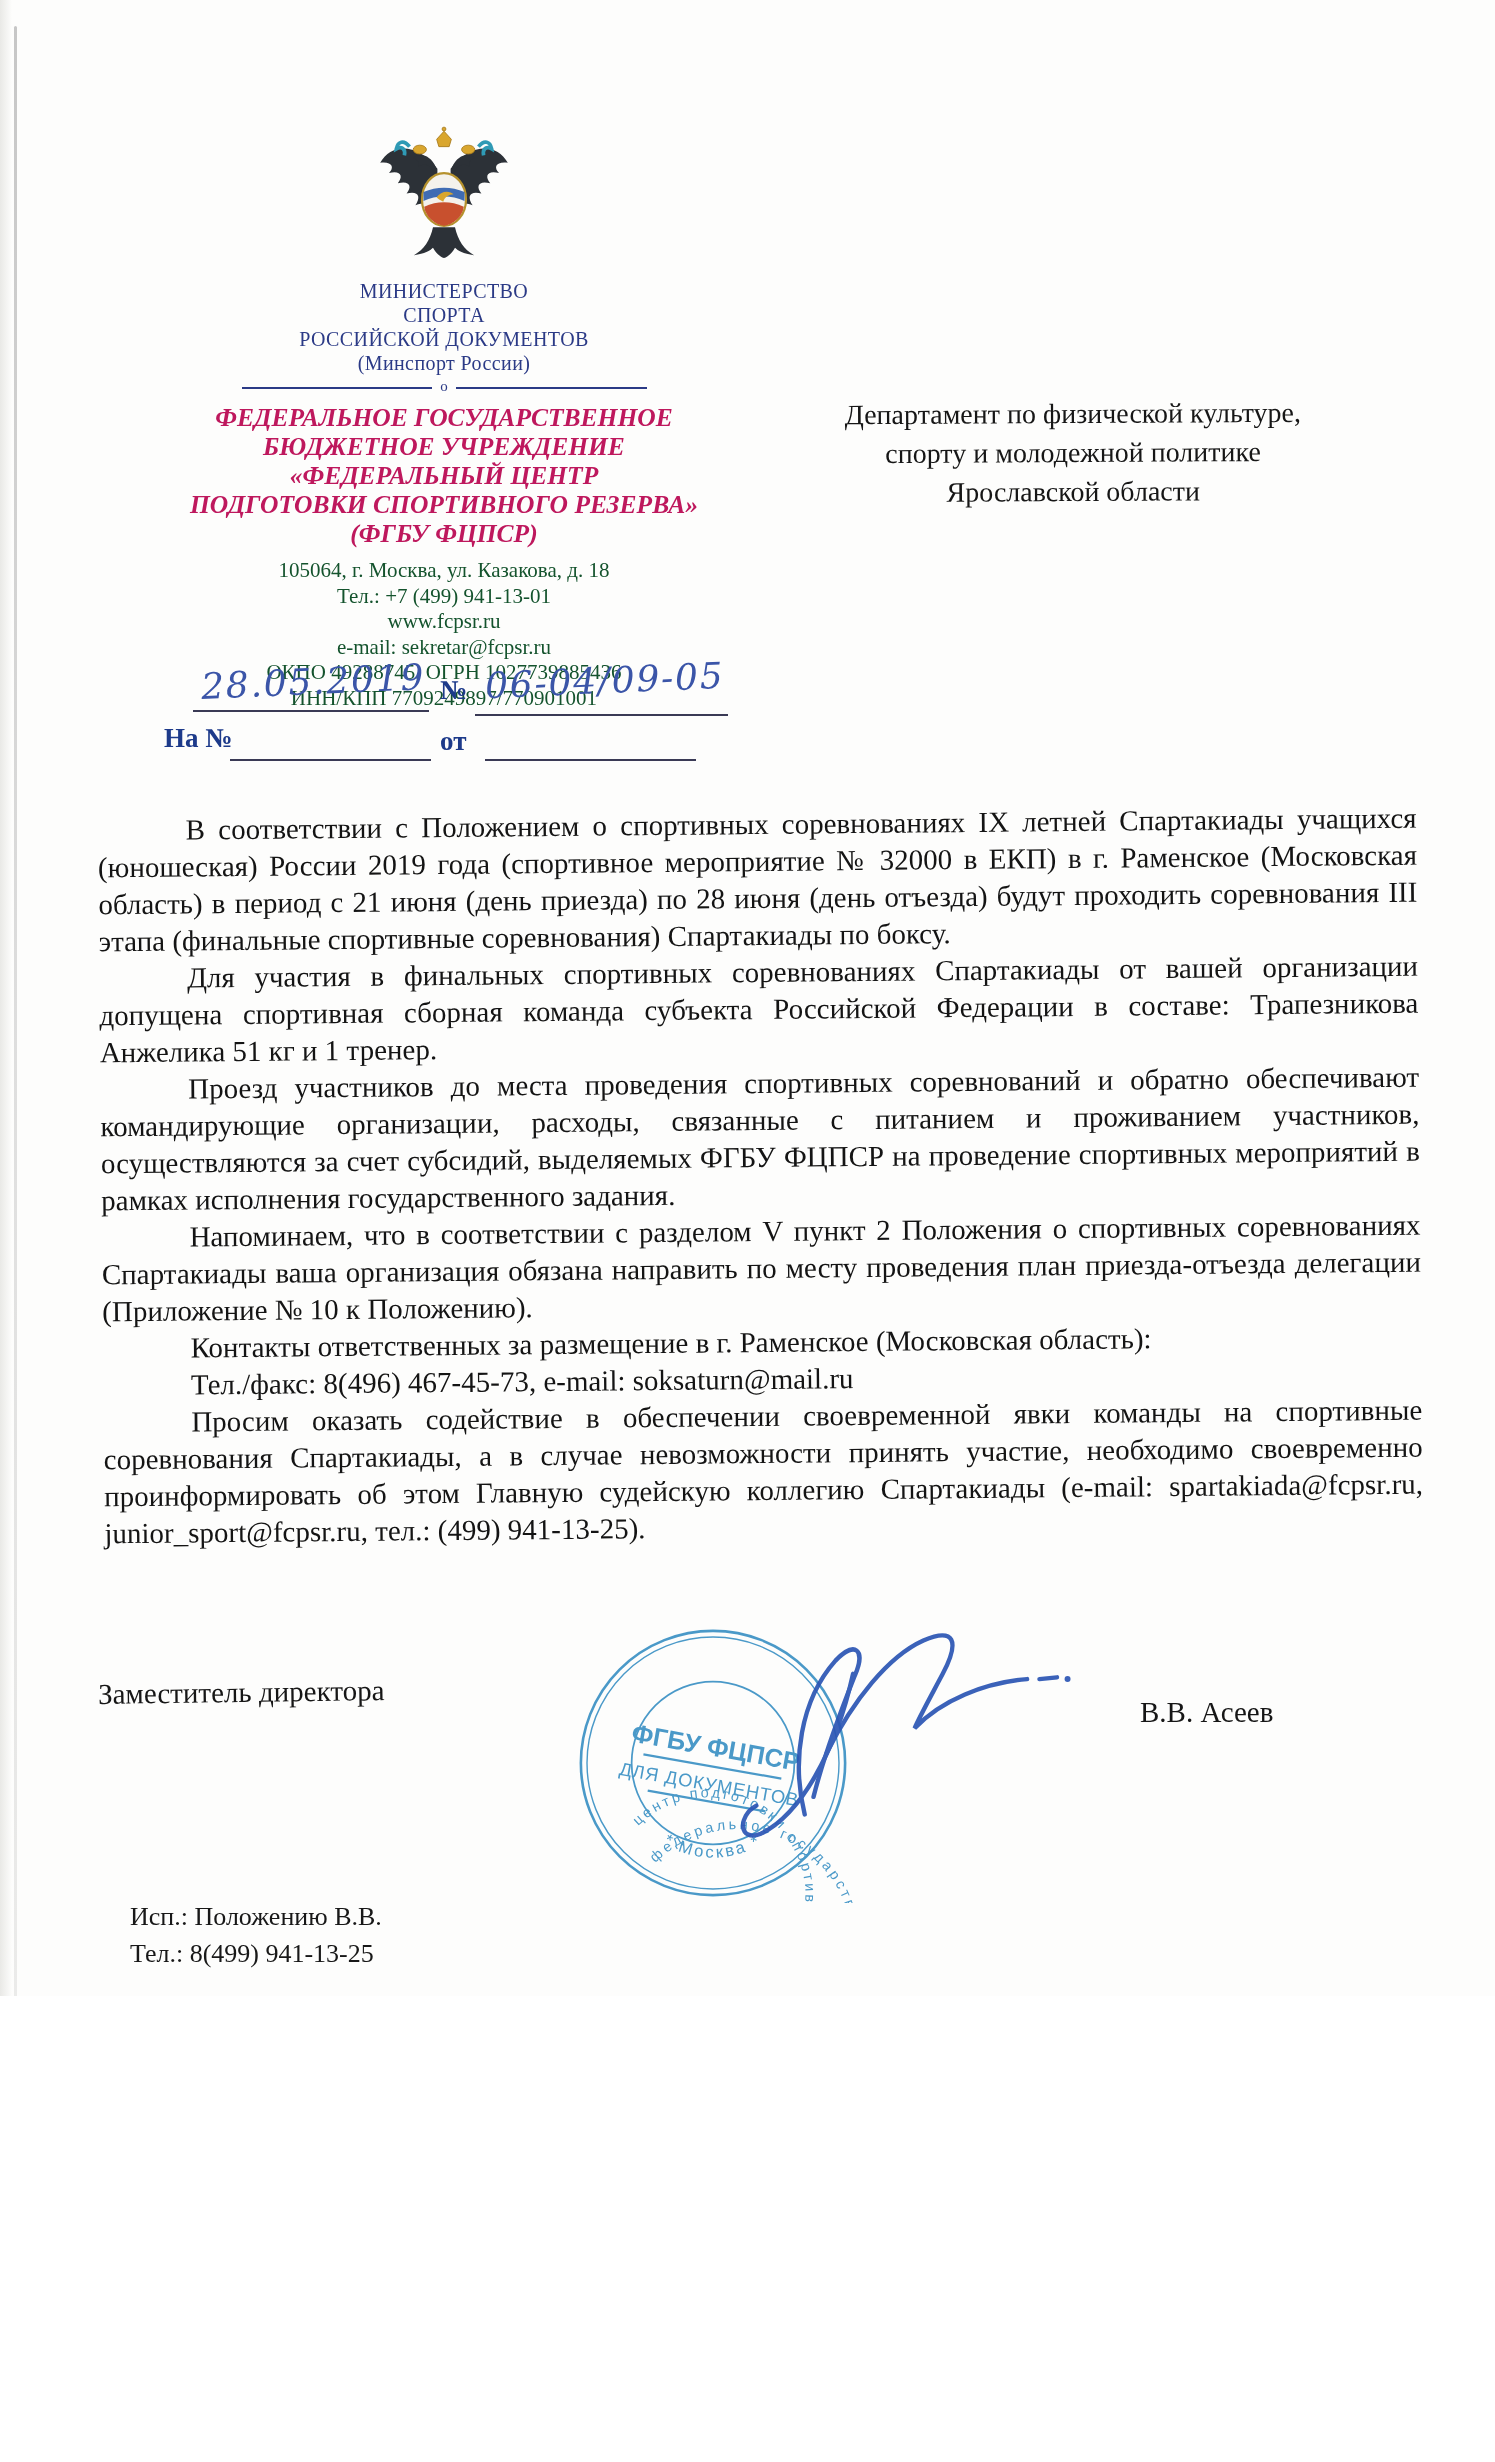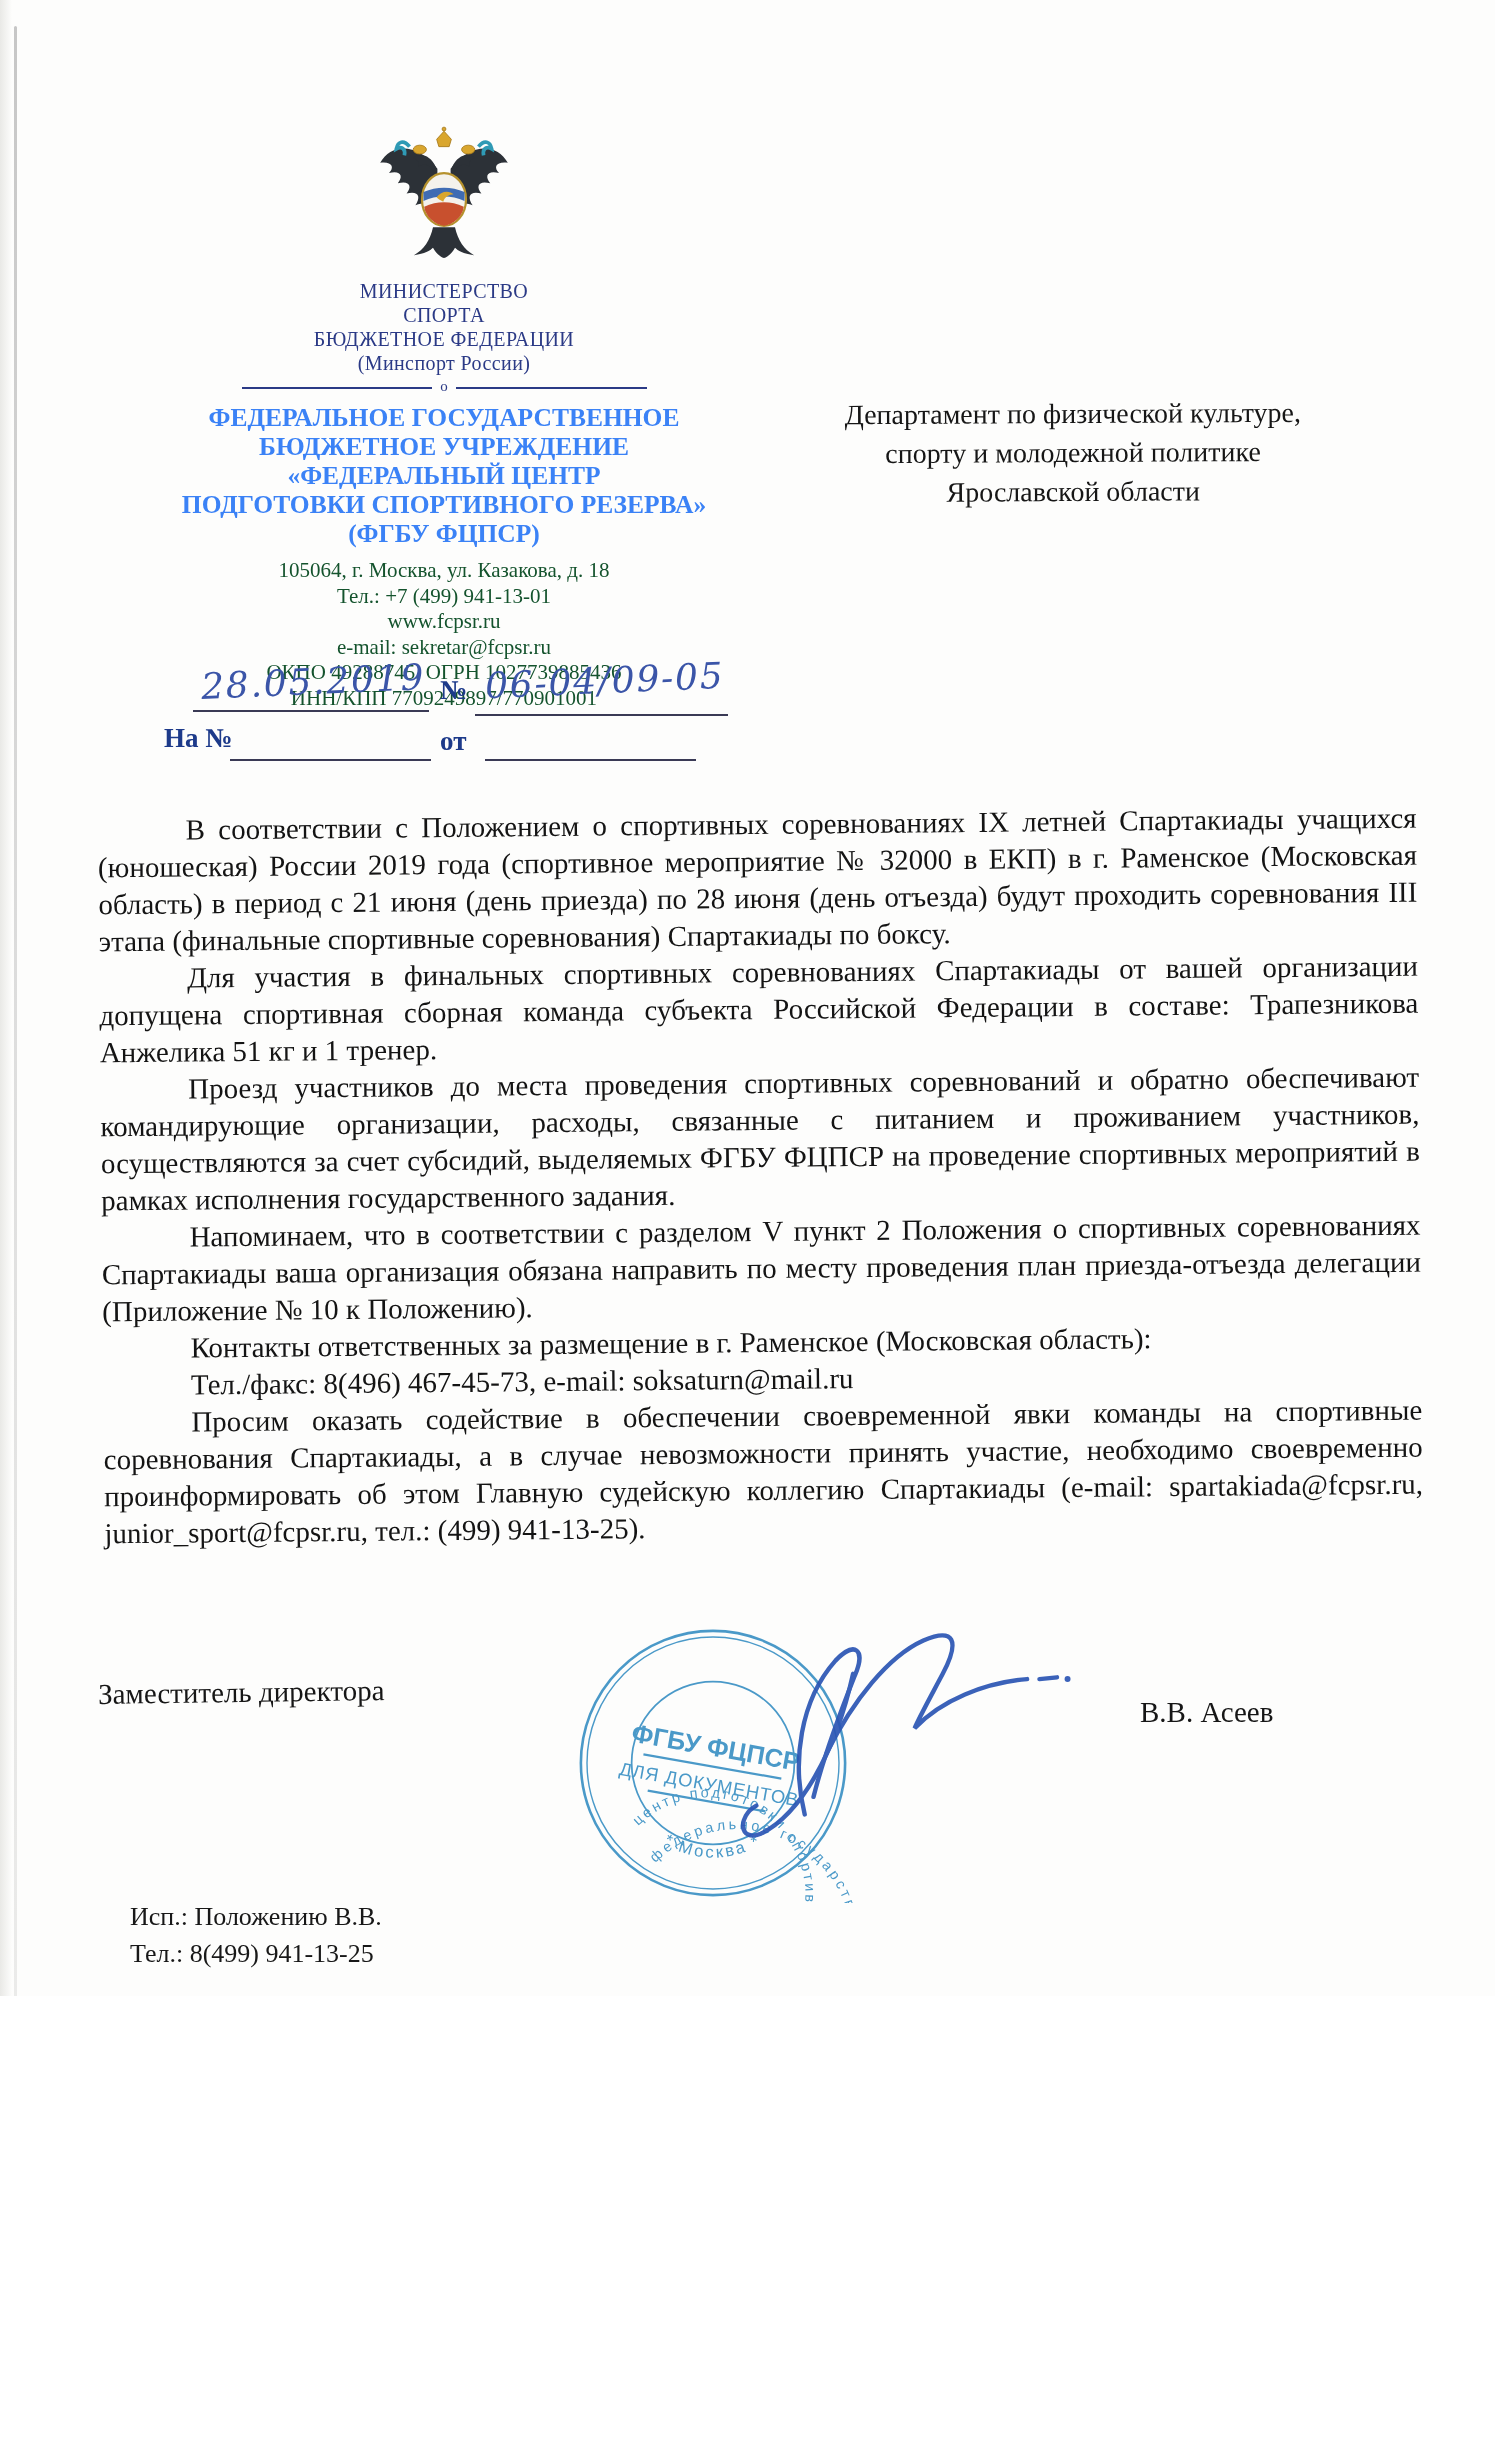--- a/index.html
+++ b/index.html
@@ -10,21 +10,21 @@
   .scan-shade{position:absolute;left:0;top:0;width:12.3px;height:2462px;
         background:linear-gradient(90deg,#e9e9e6,#fdfdfc);}
 
   
   .lh{position:absolute;left:123px;top:123px;width:642px;text-align:center;}
   .emblem-wrap{width:154px;margin:0 auto 5.3px;}
   .ministry div{color:#2b3a86;font-size:20px;line-height:24px;letter-spacing:0.4px;}
   .divider{display:flex;align-items:center;justify-content:center;gap:8px;width:405px;margin:5.3px auto 7px;color:#2b3a86;}
   .divider .bar{flex:1;border-top:2.6px solid #2b3a86;}
   .divider .dot{font-size:15px;line-height:1;transform:translateY(-1.8px);}
-  .org div{color:#3b82f6;font-weight:bold;font-size:25.5px;line-height:29px;}
+  .org div{color:#be185d;font-weight:bold;font-size:25.5px;line-height:29px;font-style:italic;}
   .contact{margin-top:10.6px;}
   .contact div{color:#14532d;font-size:21px;line-height:25.5px;}
 
   
   .addressee{position:absolute;left:774px;top:394px;width:598px;text-align:center;
              color:#161616;font-size:28px;line-height:39px;transform:rotate(-.3deg);}
 
   
   .hand{position:absolute;font-family:"DejaVu Serif",serif;font-style:italic;color:#3b55a8;
         font-size:36px;letter-spacing:1.8px;white-space:nowrap;transform:rotate(-2.5deg);}
@@ -76,21 +76,21 @@
           <ellipse cx="105" cy="104" rx="30" ry="36" fill="#f4f2ec" stroke="#b5912c" stroke-width="3"></ellipse>
           <path d="M77 94 C95 86 115 86 133 94 L133 106 C115 98 95 98 77 106 Z" fill="#3f6cb3"></path>
           <path d="M78 114 C96 106 114 106 132 114 C130 128 118 138 105 140 C92 138 80 128 78 114 Z" fill="#c8502e"></path>
           <path d="M95 101 C100 93 112 91 118 97 C112 97 106 101 104 107 C100 105 96 103 95 101 Z" fill="#d9a62e"></path>
         </g>
       </svg>
     </div>
     <div class="ministry">
       <div>МИНИСТЕРСТВО</div>
       <div>СПОРТА</div>
-      <div>БЮДЖЕТНОЕ ФЕДЕРАЦИИ</div>
+      <div>РОССИЙСКОЙ ДОКУМЕНТОВ</div>
       <div>(Минспорт России)</div>
     </div>
     <div class="divider">
       <span class="bar"></span>
       <span class="dot">о</span>
       <span class="bar"></span>
     </div>
     <div class="org">
       <div>ФЕДЕРАЛЬНОЕ ГОСУДАРСТВЕННОЕ</div>
       <div>БЮДЖЕТНОЕ УЧРЕЖДЕНИЕ</div>

